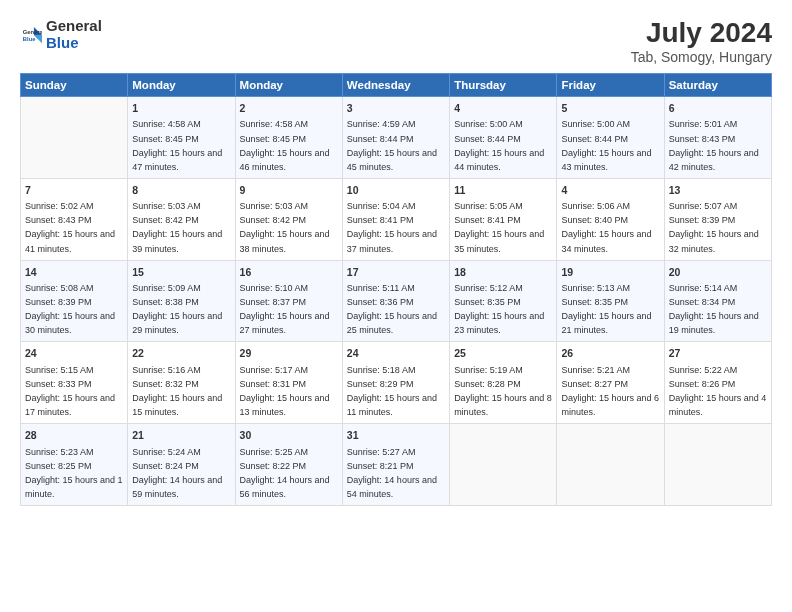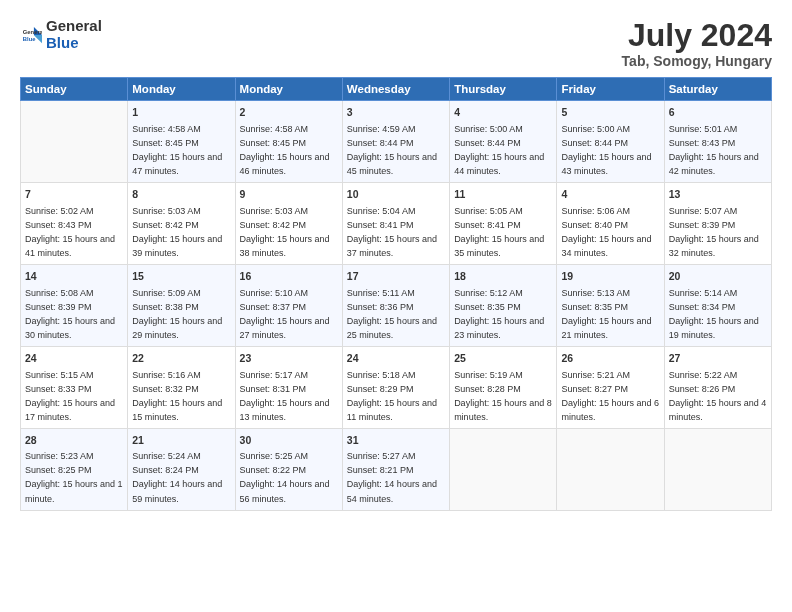--- a/index.html
+++ b/index.html
@@ -27,29 +27,28 @@
     }
     .logo-icon {
       width: 20px;
       height: 20px;
       margin-left: 2px;
     }
     .title-block {
       text-align: right;
     }
     .main-title {
-      font-size: 32px;
+      font-size: 28px;
       font-weight: bold;
       color: #333;
       line-height: 1.1;
     }
     .sub-title {
       font-size: 14px;
       color: #555;
-      font-weight: bold;
     }
     table {
       width: 100%;
       border-collapse: collapse;
       table-layout: fixed;
     }
     thead tr {
       background-color: #2e6db4;
       margin-left: 16px;
     }
@@ -153,21 +152,21 @@
           <td><span class="day-number">15</span><span class="cell-text">Sunrise: 5:09 AM<br>Sunset: 8:38 PM<br>Daylight: 15 hours and 29 minutes.</span></td>
           <td><span class="day-number">16</span><span class="cell-text">Sunrise: 5:10 AM<br>Sunset: 8:37 PM<br>Daylight: 15 hours and 27 minutes.</span></td>
           <td><span class="day-number">17</span><span class="cell-text">Sunrise: 5:11 AM<br>Sunset: 8:36 PM<br>Daylight: 15 hours and 25 minutes.</span></td>
           <td><span class="day-number">18</span><span class="cell-text">Sunrise: 5:12 AM<br>Sunset: 8:35 PM<br>Daylight: 15 hours and 23 minutes.</span></td>
           <td><span class="day-number">19</span><span class="cell-text">Sunrise: 5:13 AM<br>Sunset: 8:35 PM<br>Daylight: 15 hours and 21 minutes.</span></td>
           <td><span class="day-number">20</span><span class="cell-text">Sunrise: 5:14 AM<br>Sunset: 8:34 PM<br>Daylight: 15 hours and 19 minutes.</span></td>
         </tr>
         <tr>
           <td><span class="day-number">24</span><span class="cell-text">Sunrise: 5:15 AM<br>Sunset: 8:33 PM<br>Daylight: 15 hours and 17 minutes.</span></td>
           <td><span class="day-number">22</span><span class="cell-text">Sunrise: 5:16 AM<br>Sunset: 8:32 PM<br>Daylight: 15 hours and 15 minutes.</span></td>
-          <td><span class="day-number">23</span><span class="cell-text">Sunrise: 5:17 AM<br>Sunset: 8:31 PM<br>Daylight: 15 hours and 13 minutes.</span></td>
+          <td><span class="day-number">29</span><span class="cell-text">Sunrise: 5:17 AM<br>Sunset: 8:31 PM<br>Daylight: 15 hours and 13 minutes.</span></td>
           <td><span class="day-number">24</span><span class="cell-text">Sunrise: 5:18 AM<br>Sunset: 8:29 PM<br>Daylight: 15 hours and 11 minutes.</span></td>
           <td><span class="day-number">25</span><span class="cell-text">Sunrise: 5:19 AM<br>Sunset: 8:28 PM<br>Daylight: 15 hours and 8 minutes.</span></td>
           <td><span class="day-number">26</span><span class="cell-text">Sunrise: 5:21 AM<br>Sunset: 8:27 PM<br>Daylight: 15 hours and 6 minutes.</span></td>
           <td><span class="day-number">27</span><span class="cell-text">Sunrise: 5:22 AM<br>Sunset: 8:26 PM<br>Daylight: 15 hours and 4 minutes.</span></td>
         </tr>
         <tr>
           <td><span class="day-number">28</span><span class="cell-text">Sunrise: 5:23 AM<br>Sunset: 8:25 PM<br>Daylight: 15 hours and 1 minute.</span></td>
           <td><span class="day-number">21</span><span class="cell-text">Sunrise: 5:24 AM<br>Sunset: 8:24 PM<br>Daylight: 14 hours and 59 minutes.</span></td>
           <td><span class="day-number">30</span><span class="cell-text">Sunrise: 5:25 AM<br>Sunset: 8:22 PM<br>Daylight: 14 hours and 56 minutes.</span></td>
           <td><span class="day-number">31</span><span class="cell-text">Sunrise: 5:27 AM<br>Sunset: 8:21 PM<br>Daylight: 14 hours and 54 minutes.</span></td>

